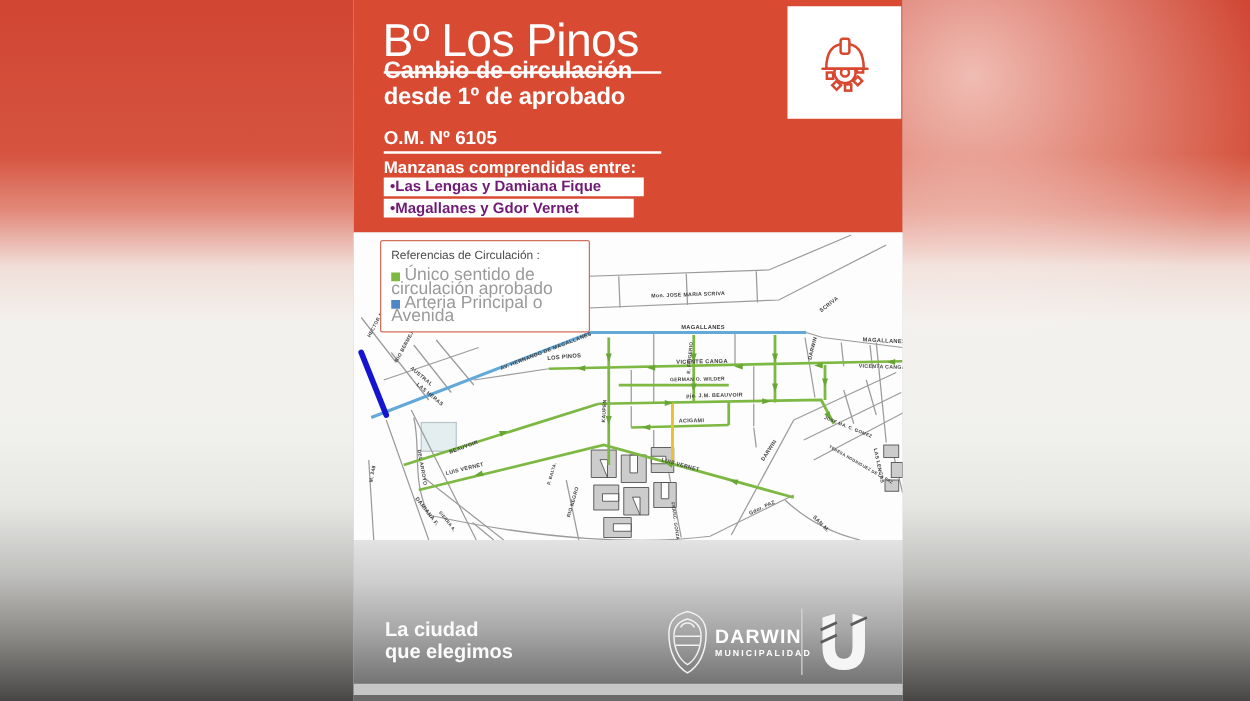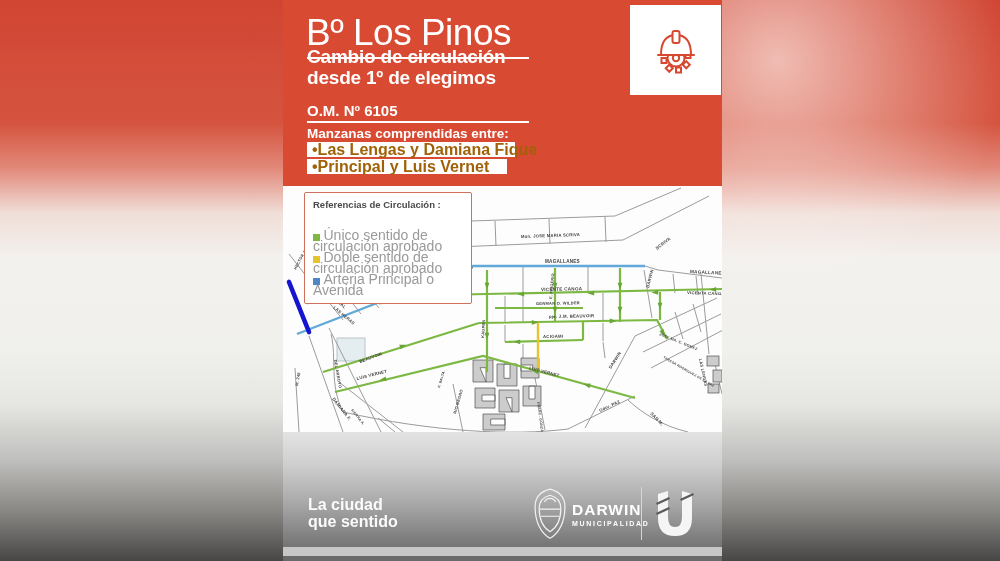--- a/index.html
+++ b/index.html
@@ -16,30 +16,30 @@
   .card{position:absolute;left:283px;top:0;width:439px;height:561px;background:#fdfdfd;}
 
   
   .hdr{position:absolute;left:0;top:0;width:439px;height:186px;background:#d84a32;color:#fff;}
   .hdr .title{position:absolute;left:23px;top:12px;font-size:37px;font-weight:normal;letter-spacing:-.5px;}
   .rule{position:absolute;left:24px;width:222px;height:2px;background:#fff;}
   .r1{top:57px;} .r2{top:121px;height:1.6px;}
   .sub{position:absolute;left:24px;top:46px;font-size:19px;font-weight:bold;line-height:21px;letter-spacing:-.2px;}
   .om{position:absolute;left:24px;top:102px;font-size:15px;font-weight:bold;}
   .manz{position:absolute;left:24px;top:126px;font-size:13.5px;font-weight:bold;}
-  .wbox{position:absolute;left:24px;height:15px;background:#fff;color:#a16207;
-        font-size:16px;font-weight:bold;line-height:15px;padding:0 5px;white-space:nowrap;}
+  .wbox{position:absolute;left:24px;height:15px;background:#fff;color:#701a75;
+        font-size:12px;font-weight:bold;line-height:15px;padding:0 5px;white-space:nowrap;}
   .b1{top:142px;width:198px;} .b2{top:159px;width:190px;}
   .iconbox{position:absolute;left:347px;top:5px;width:91px;height:90px;background:#fff;
            display:flex;align-items:center;justify-content:center;}
 
   
   .legend{position:absolute;left:21px;top:192px;width:150px;background:#fff;
           border:1.5px solid #d0715c;border-radius:2px;padding:6px 8px 7px 8px;z-index:5;}
-  .legend .lt{font-size:9.5px;font-weight:bold;color:#4a4a4a;margin-bottom:20px;}
+  .legend .lt{font-size:9.5px;font-weight:normal;color:#4a4a4a;margin-bottom:4px;}
   .leg-item{font-size:14px;color:#9a9a9a;line-height:10.5px;margin-bottom:1px;}
   .sw{display:inline-block;width:6.5px;height:6.5px;margin-right:4px;vertical-align:-0.5px;}
 
   
   .map{position:absolute;left:0;top:186px;width:439px;height:246px;background:#fdfdfd;}
   #mapsvg{position:absolute;inset:0;}
   #mapsvg text{fill:#3f3f3f;font-weight:bold;font-family:"Liberation Sans",sans-serif;letter-spacing:.25px;}
 
   
   .ftr{position:absolute;left:0;top:432px;width:439px;height:145px;
@@ -60,27 +60,27 @@
 <div class="panel left"></div>
 <div class="panel right"></div>
 
 <div class="card">
 
   <div class="hdr">
     <div class="title">Bº Los Pinos</div>
     <div class="rule r1"></div>
     <div class="sub">
       <div>Cambio de circulación</div>
-      <div>desde 1º de elegimos</div>
+      <div>desde 1º de aprobado</div>
     </div>
     <div class="om">O.M. Nº 6105</div>
     <div class="rule r2"></div>
     <div class="manz">Manzanas comprendidas entre:</div>
     <div class="wbox b1">•Las Lengas y Damiana Fique</div>
-    <div class="wbox b2">•Principal y Luis Vernet</div>
+    <div class="wbox b2">•Magallanes y Gdor Vernet</div>
     <div class="iconbox">
       <svg width="52" height="52" viewBox="-26 -26 52 52">
         <g stroke="#d8472f" stroke-width="2" fill="none">
           <g>
             <rect x="9.5" y="3" width="5" height="5" transform="rotate(0 0 8)"></rect>
             <rect x="9.5" y="3" width="5" height="5" transform="rotate(45 0 8)"></rect>
             <rect x="9.5" y="3" width="5" height="5" transform="rotate(90 0 8)"></rect>
             <rect x="9.5" y="3" width="5" height="5" transform="rotate(135 0 8)"></rect>
             <rect x="9.5" y="3" width="5" height="5" transform="rotate(180 0 8)"></rect>
             <circle cx="0" cy="8" r="8.5"></circle>
@@ -217,29 +217,28 @@
         <text transform="translate(376 149) rotate(22)" font-size="3.7">JOSE MA. C. GOMEZ</text>
         <text transform="translate(380 172) rotate(30)" font-size="3.3">TERESA RODRIGUEZ DE LA PAZ</text>
         <text transform="translate(416 173) rotate(78)" font-size="4">LAS LENGAS</text>
       </svg>
   </div>
 
   <div class="legend">
     <div class="lt">Referencias de Circulación :</div>
     <div>
         <div class="leg-item"><span class="sw" style="background: rgb(124, 184, 66);"></span>Único sentido de circulación aprobado</div>
-        <div class="leg-item"><span class="sw" style="background: rgb(231, 195, 48);"></span>Doble sentido de circulación aprobado</div>
         <div class="leg-item"><span class="sw" style="background: rgb(79, 134, 198);"></span>Arteria Principal o Avenida</div>
       </div>
   </div>
 
   <div class="ftr">
     <div class="tag">
       <div>La ciudad</div>
-      <div>que sentido</div>
+      <div>que elegimos</div>
     </div>
     <svg class="shield" width="40" height="53" viewBox="-16 -24 32 48">
       <g stroke="#f2f2f2" stroke-width="1.1" fill="none">
         <path d="M0 -22 C8 -20 13.5 -16 13.5 -6 C13.5 8 8 18 0 22.5 C-8 18 -13.5 8 -13.5 -6 C-13.5 -16 -8 -20 0 -22 Z"></path>
         <path d="M0 -16.5 C5.8 -15 9.8 -12 9.8 -4.5 C9.8 5.5 5.8 13 0 16.5 C-5.8 13 -9.8 5.5 -9.8 -4.5 C-9.8 -12 -5.8 -15 0 -16.5 Z"></path>
         <path d="M-9 -4 L9 -4 M-8.4 2.5 L8.4 2.5"></path>
         <path d="M-5 -10.5 A5.5 5.5 0 0 1 5 -10.5"></path>
       </g>
     </svg>
     <div class="brand">

